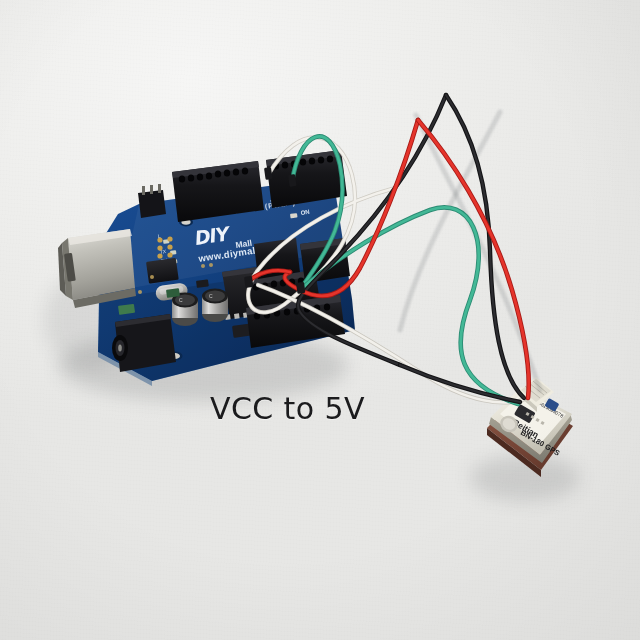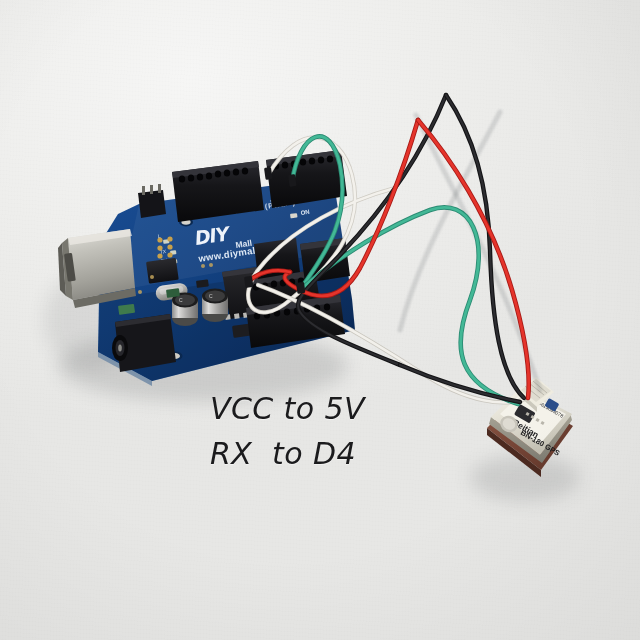--- a/index.html
+++ b/index.html
@@ -56,21 +56,20 @@
     width: 640px;
     height: 640px;
   }
 
   
   .caption-block {
     position: absolute;
     left: 210px;
     top: 386px;
     width: 260px;
-    font-style: italic;
   }
   .caption-line {
     font-family: "DejaVu Sans", sans-serif;
     font-size: 30px;
     line-height: 45px;
     letter-spacing: .4px;
     color: #1b1b1d;
     white-space: pre;
     text-shadow: 0 1px 0 rgba(255,255,255,.45);
   }
@@ -475,16 +474,15 @@
         <rect x="244" y="277" width="8" height="11" rx="1.5" fill="#18181b" transform="rotate(-8 244 277)"></rect>
         <rect x="296" y="283" width="8" height="11" rx="1.5" fill="#18181b" transform="rotate(-8 296 283)"></rect>
       </g>
     </g>
   </svg>
 
   <div class="backdrop-vign"></div>
 
   <div class="caption-block">
     <div class="caption-line">VCC to 5V</div>
-    <div class="caption-line">RX  to D4</div>
   </div>
 
 </div>
 
 </body></html>

